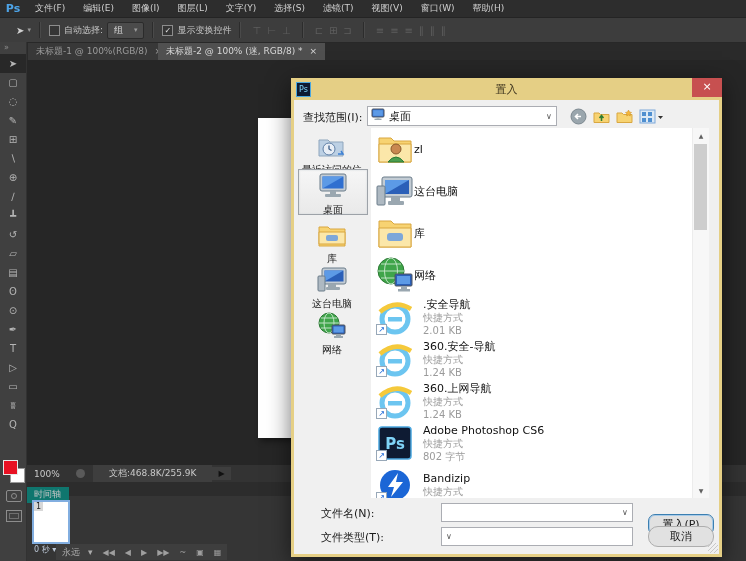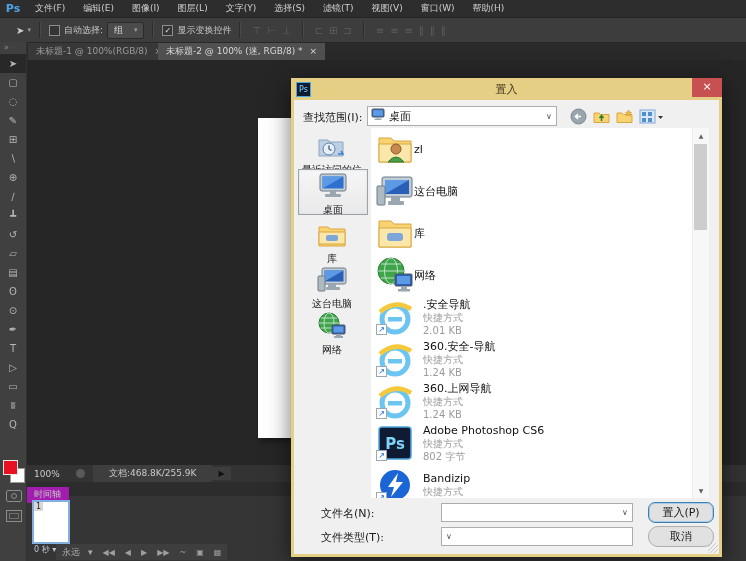--- a/index.html
+++ b/index.html
@@ -52,21 +52,21 @@
   
   .statusbar{position:absolute;left:26px;top:465px;right:0;height:17px;background:#333333;
              display:flex;align-items:center;font-size:9px;color:#c9c9c9;}
   .sb-zoom{margin-left:8px;width:34px;}
   .sb-icon{width:9px;height:9px;border-radius:50%;background:#5a5a5a;margin:0 8px;}
   .sb-doc{background:#3e3e3e;padding:2px 16px;color:#c9c9c9;}
   .sb-arrow{color:#111;background:#3e3e3e;padding:2px 6px;font-size:8px;}
   
   .timeline{position:absolute;left:26px;top:482px;right:0;bottom:0;background:#353535;}
   .tl-tabbar{height:14px;background:#2c2c2c;}
-  .tl-tab{display:inline-block;background:#a21caf;color:#c5c5c5;font-size:9px;
+  .tl-tab{display:inline-block;background:#0f766e;color:#c5c5c5;font-size:9px;
           padding:1px 8px 2px 8px;}
   .tl-frame{position:absolute;left:6px;top:18px;width:34px;height:40px;background:#ffffff;
             border:2px solid #82aee0;}
   .frame-num{position:absolute;left:0;top:0;background:#d8d8d8;color:#222;font-size:8px;
              padding:0 2px;}
   .tl-delay{position:absolute;left:8px;top:62px;font-size:8px;color:#bcc7d6;}
   .tl-controls{position:absolute;left:30px;bottom:1px;height:16px;background:#3e3e3e;
                display:flex;align-items:center;font-size:8px;color:#ababab;padding:0 6px;gap:10px;}
   .tl-loop{display:flex;align-items:center;gap:8px;font-size:9px;}
   .tl-btn{font-size:8px;color:#9f9f9f;}
@@ -489,21 +489,21 @@
         <span class="scr-btn" style="top:0;">▲</span>
         <span class="scr-thumb"></span>
         <span class="scr-btn" style="bottom:0;">▼</span>
       </div>
 
       <span class="lbl" style="left:27px;top:406px;">文件名(N):</span>
       <div class="combo" style="left:147px;top:403px;width:192px;height:19px;">
         <input value="" style="">
         <span class="cmb-arrow">∨</span>
       </div>
-      <div class="dlg-btn default" style="left:354px;top:402px;border-radius:7px;">置入(P)</div>
+      <div class="dlg-btn default" style="left:354px;top:414px;border-radius:7px;">置入(P)</div>
 
       <span class="lbl" style="left:27px;top:430px;">文件类型(T):</span>
       <div class="combo" style="left:147px;top:427px;width:192px;height:19px;">
         <span class="cmb-arrow">∨</span>
       </div>
       <div class="dlg-btn" style="left:354px;top:426px;border-radius:10px;">取消</div>
 
       <div class="grip"></div>
     </div>
   </div>

